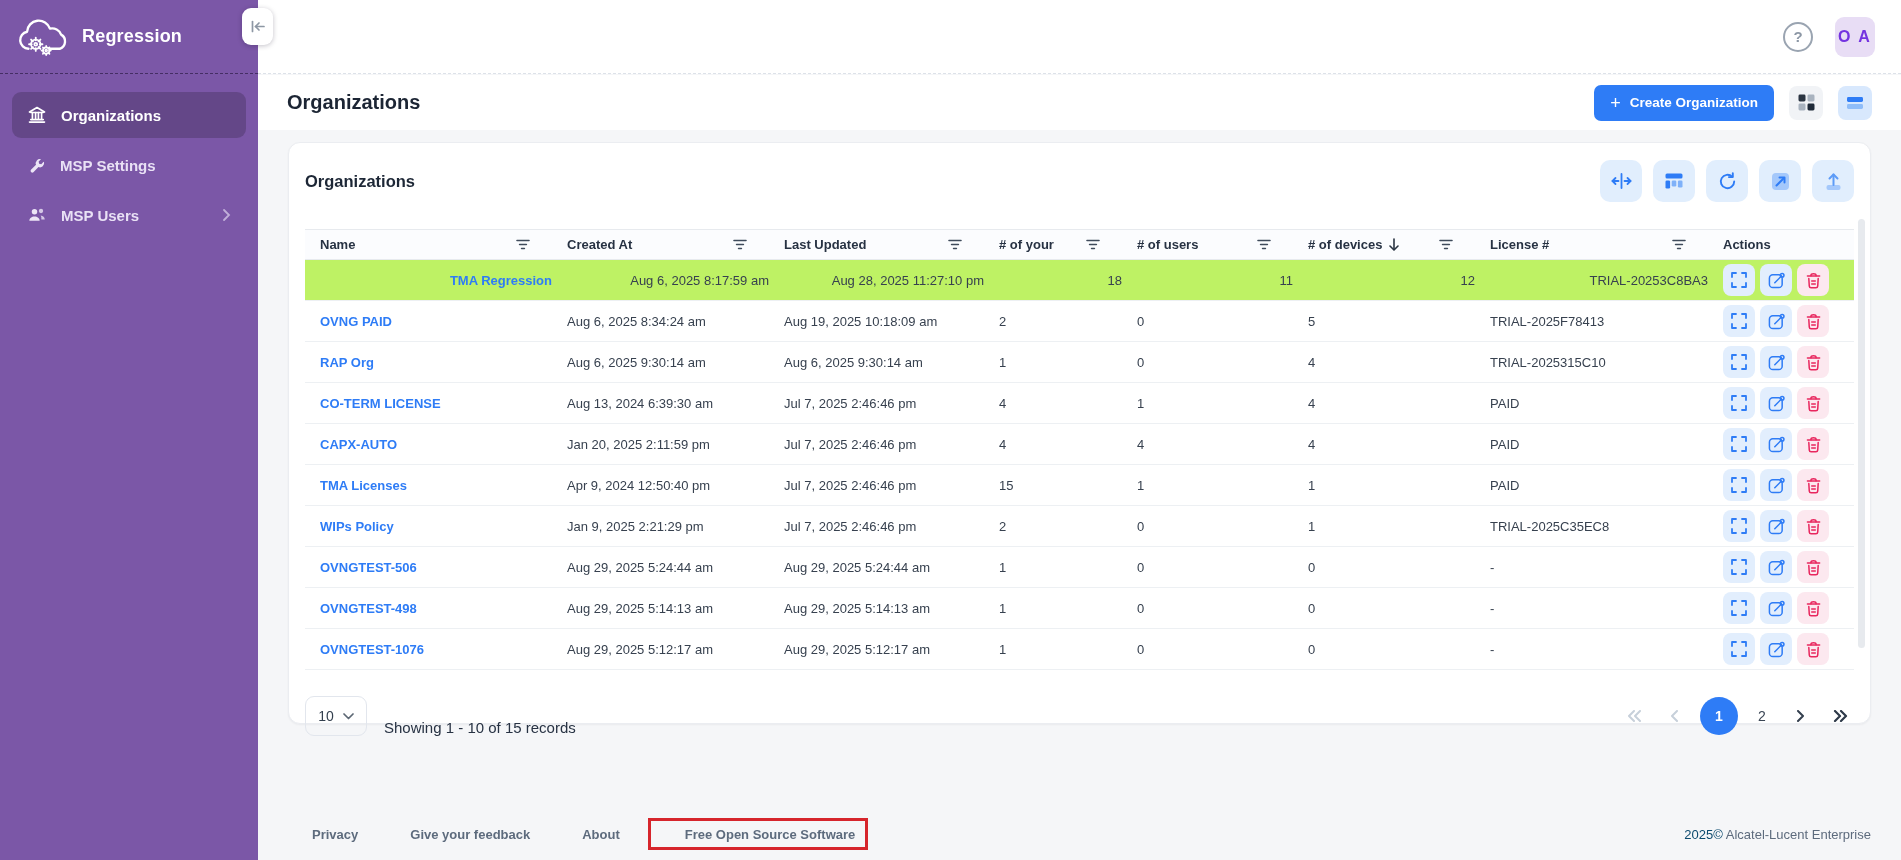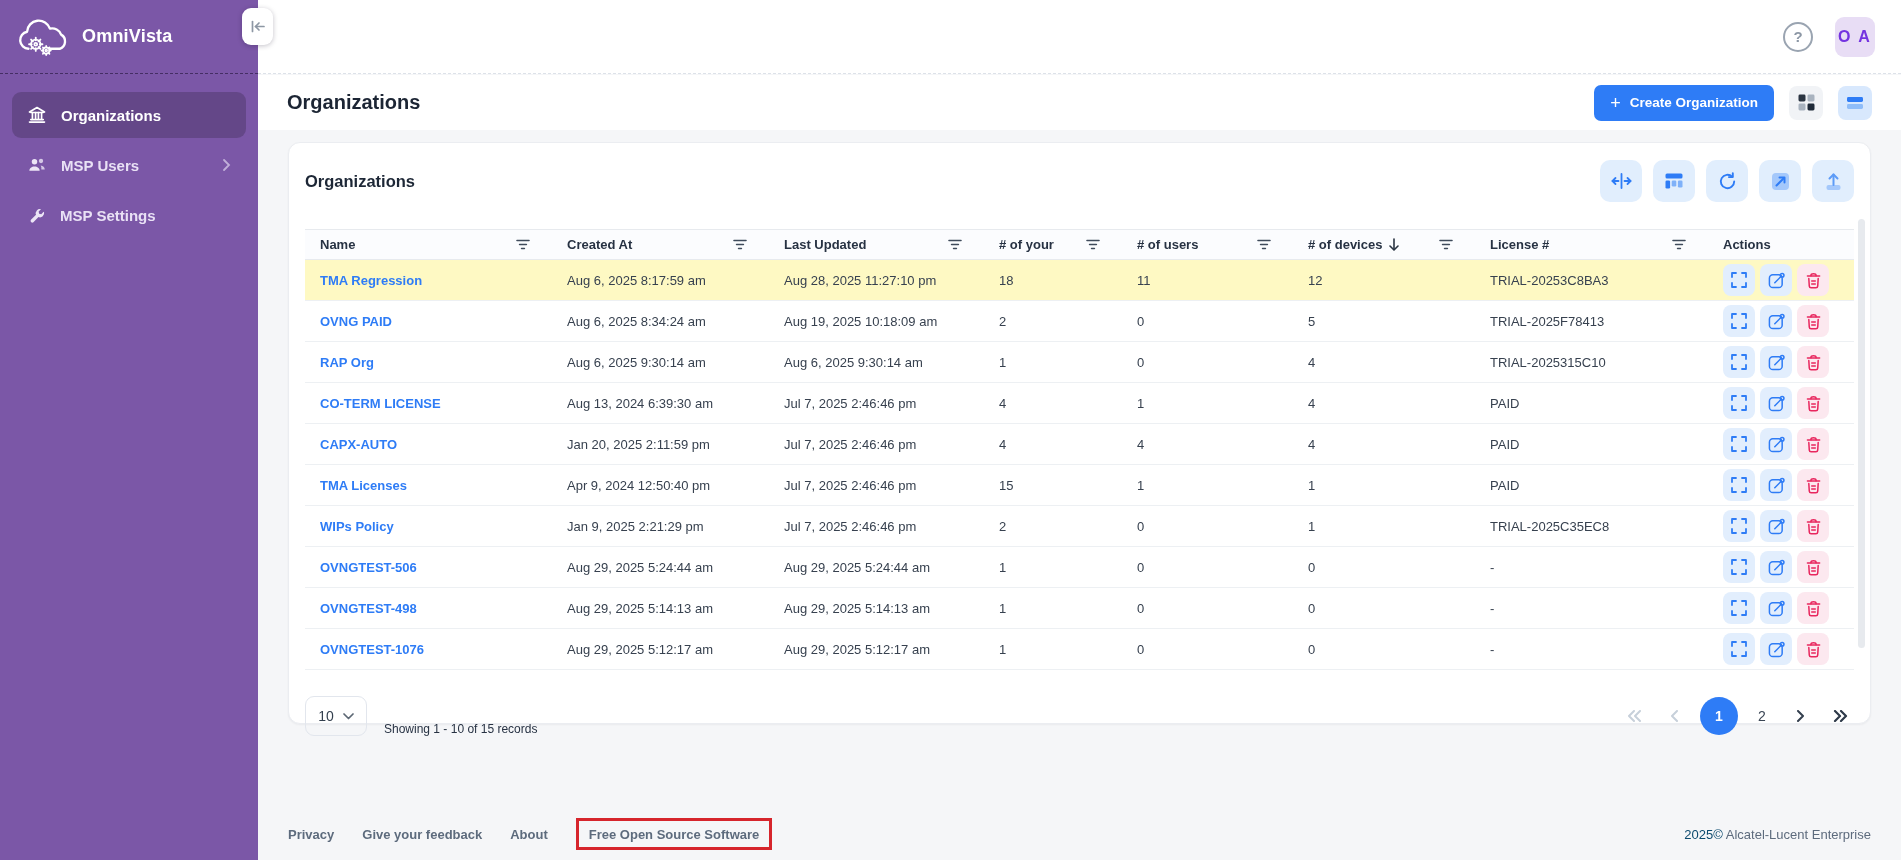--- a/index.html
+++ b/index.html
@@ -58,47 +58,47 @@
   .tool-btn{width:42px;height:42px;border-radius:10px;background:#e1eefd;display:flex;
     align-items:center;justify-content:center;cursor:pointer;}
   
   .table{margin:12px 16px;}
   .thead,.trow{display:grid;grid-template-columns:247px 217px 215px 138px 171px 182px 233px 1fr;}
   .thead{height:29px;border-top:1px solid #e7eaee;border-bottom:1px solid #e7eaee;background:#fbfcfe;}
   .th{display:flex;align-items:center;font-size:13px;font-weight:700;color:#273243;padding-left:15px;}
   .th .filter{margin-left:auto;margin-right:22px;display:flex;cursor:pointer;}
   .sort{margin-left:7px;display:flex;}
   .trow{height:40px;border-bottom:1px solid #edf0f3;align-items:center;}
-  .trow.highlighted{background:#fef9c3;}
+  .trow.highlighted{background:#bef264;text-align:right;}
   .td{font-size:13px;color:#37414f;padding-left:15px;white-space:nowrap;overflow:hidden;}
   .td.name{color:#2e7cf6;font-weight:700;cursor:pointer;}
   .actions-cell{display:flex;gap:5px;align-items:center;padding-left:15px;}
   .action-btn{width:32px;height:32px;border-radius:8px;display:flex;align-items:center;
     justify-content:center;cursor:pointer;}
   .action-btn.blue{background:#e2eefd;}
   .action-btn.red{background:#fce8ef;}
   .scroll-track{position:absolute;right:5px;top:76px;width:7px;height:429px;background:#e7eaee;border-radius:4px;}
   
   .card-foot{display:flex;align-items:center;justify-content:space-between;padding:14px 16px;}
   .foot-left{display:flex;align-items:flex-end;gap:17px;}
   .pagesize{width:62px;height:40px;border:1.5px solid #e2e6ed;border-radius:9px;display:flex;
     align-items:center;justify-content:center;gap:9px;font-size:14px;color:#333f4e;
     box-sizing:border-box;cursor:pointer;}
-  .summary{font-size:12px;color:#273243;margin-top:9px;}
+  .summary{font-size:15px;color:#273243;margin-top:9px;}
   .pager{display:flex;align-items:center;gap:12px;}
   .pg-btn{width:28px;height:28px;display:flex;align-items:center;justify-content:center;cursor:pointer;}
   .pg-btn.disabled{cursor:default;}
   .pg-current{width:38px;height:38px;border-radius:50%;background:#2e7cf6;color:#fff;
     font-weight:700;font-size:14px;display:flex;align-items:center;justify-content:center;cursor:pointer;}
   .pg-num{font-size:14px;color:#3a4554;width:24px;text-align:center;cursor:pointer;}
   
   .footer{position:absolute;left:30px;right:30px;bottom:6px;height:40px;display:flex;
     align-items:center;justify-content:space-between;}
   .flinks{display:flex;align-items:center;gap:28px;}
-  .flink{font-size:13px;font-weight:700;color:#5d6b7d;cursor:pointer;}
+  .flink{font-size:13px;font-weight:700;color:#5d6b7d;cursor:pointer;margin-left:24px;}
   .foss-box{border:3px solid #d6252c;padding:4px 10px;}
   .copyright{font-size:13px;color:#5d6b7d;}
   .copyright .year{color:#0c4a6e;}
 </style>
 </head>
 <body>
 
 <div class="sidebar">
   <div class="sidebar-head">
     <span style="display:flex;">
@@ -109,58 +109,58 @@
             <circle cx="24" cy="31" r="1.6"></circle>
           <path d="M24 23.6v3M24 35.4v3M16.6 31h3M28.4 31h3M18.8 25.8l2.1 2.1M27.1 34.1l2.1 2.1M29.2 25.8l-2.1 2.1M20.9 34.1l-2.1 2.1"></path>
         </g>
         <g stroke-width="1.8">
           <circle cx="35.5" cy="38" r="3.6"></circle>
             <circle cx="35.5" cy="38" r="1.1"></circle>
           <path d="M35.5 32.8v2M35.5 41.2v2M30.3 38h2M38.7 38h2M31.8 34.3l1.4 1.4M37.8 40.3l1.4 1.4M39.2 34.3l-1.4 1.4M33.2 40.3l-1.4 1.4"></path>
         </g>
       </svg>
     </span>
-    <span class="brand-text">OmniVista</span>
+    <span class="brand-text">Regression</span>
   </div>
   <div class="menu">
     <div class="menu-item active">
       <span style="display:flex;">
         <svg width="20" height="20" viewBox="0 0 24 24" fill="none" stroke="#fff" stroke-width="2" stroke-linecap="round" stroke-linejoin="round">
           <path d="M3 8.5 12 3l9 5.5"></path>
             <path d="M4.5 9h15"></path>
           <path d="M6.5 9v8M10.3 9v8M13.7 9v8M17.5 9v8"></path>
             <path d="M4.5 17.5h15"></path>
             <path d="M3 20.5h18"></path>
         </svg>
       </span>
       <span>Organizations</span>
+    </div>
+    <div class="menu-item">
+      <span style="display:flex;">
+        <svg width="19" height="19" viewBox="0 0 24 24" fill="#ece5f6">
+          <path d="M21.5 7.7a5.3 5.3 0 0 1-7 6.3l-6.4 6.4a2.2 2.2 0 0 1-3.1-3.1L11.4 11a5.3 5.3 0 0 1 6.3-7l-3 3 .6 2.7 2.7.6 3-3c.3.1.4.3.5.4z"></path>
+        </svg>
+      </span>
+      <span>MSP Settings</span>
     </div>
     <div class="menu-item">
       <span style="display:flex;">
         <svg width="20" height="20" viewBox="0 0 24 24" fill="#ece5f6">
           <circle cx="9" cy="8" r="3.3"></circle>
           <path d="M2.8 19c0-3.1 2.8-5.1 6.2-5.1s6.2 2 6.2 5.1z"></path>
           <circle cx="16.8" cy="7.2" r="2.6" opacity=".8"></circle>
           <path d="M16.4 12.7c2.9.3 4.9 2.1 4.9 4.6h-4.1a7 7 0 0 0-.8-4.6z" opacity=".8"></path>
         </svg>
       </span>
       <span>MSP Users</span>
       <span class="menu-chevron">
         <svg width="9" height="14" viewBox="0 0 9 14" fill="none" stroke="#d9cdea" stroke-width="1.8" stroke-linecap="round">
             <path d="m2 2 5 5-5 5"></path>
           </svg>
       </span>
-    </div>
-    <div class="menu-item">
-      <span style="display:flex;">
-        <svg width="19" height="19" viewBox="0 0 24 24" fill="#ece5f6">
-          <path d="M21.5 7.7a5.3 5.3 0 0 1-7 6.3l-6.4 6.4a2.2 2.2 0 0 1-3.1-3.1L11.4 11a5.3 5.3 0 0 1 6.3-7l-3 3 .6 2.7 2.7.6 3-3c.3.1.4.3.5.4z"></path>
-        </svg>
-      </span>
-      <span>MSP Settings</span>
     </div>
   </div>
 </div>
 
 <div class="collapse-btn">
   <span style="display:flex;">
     <svg width="16" height="13" viewBox="0 0 16 13" fill="none" stroke="#8d97a4" stroke-width="1.7" stroke-linecap="round" stroke-linejoin="round">
       <path d="M2.5 1.5v10"></path>
         <path d="M14 6.5H5.5"></path>
         <path d="M9 3 5.5 6.5 9 10"></path>

